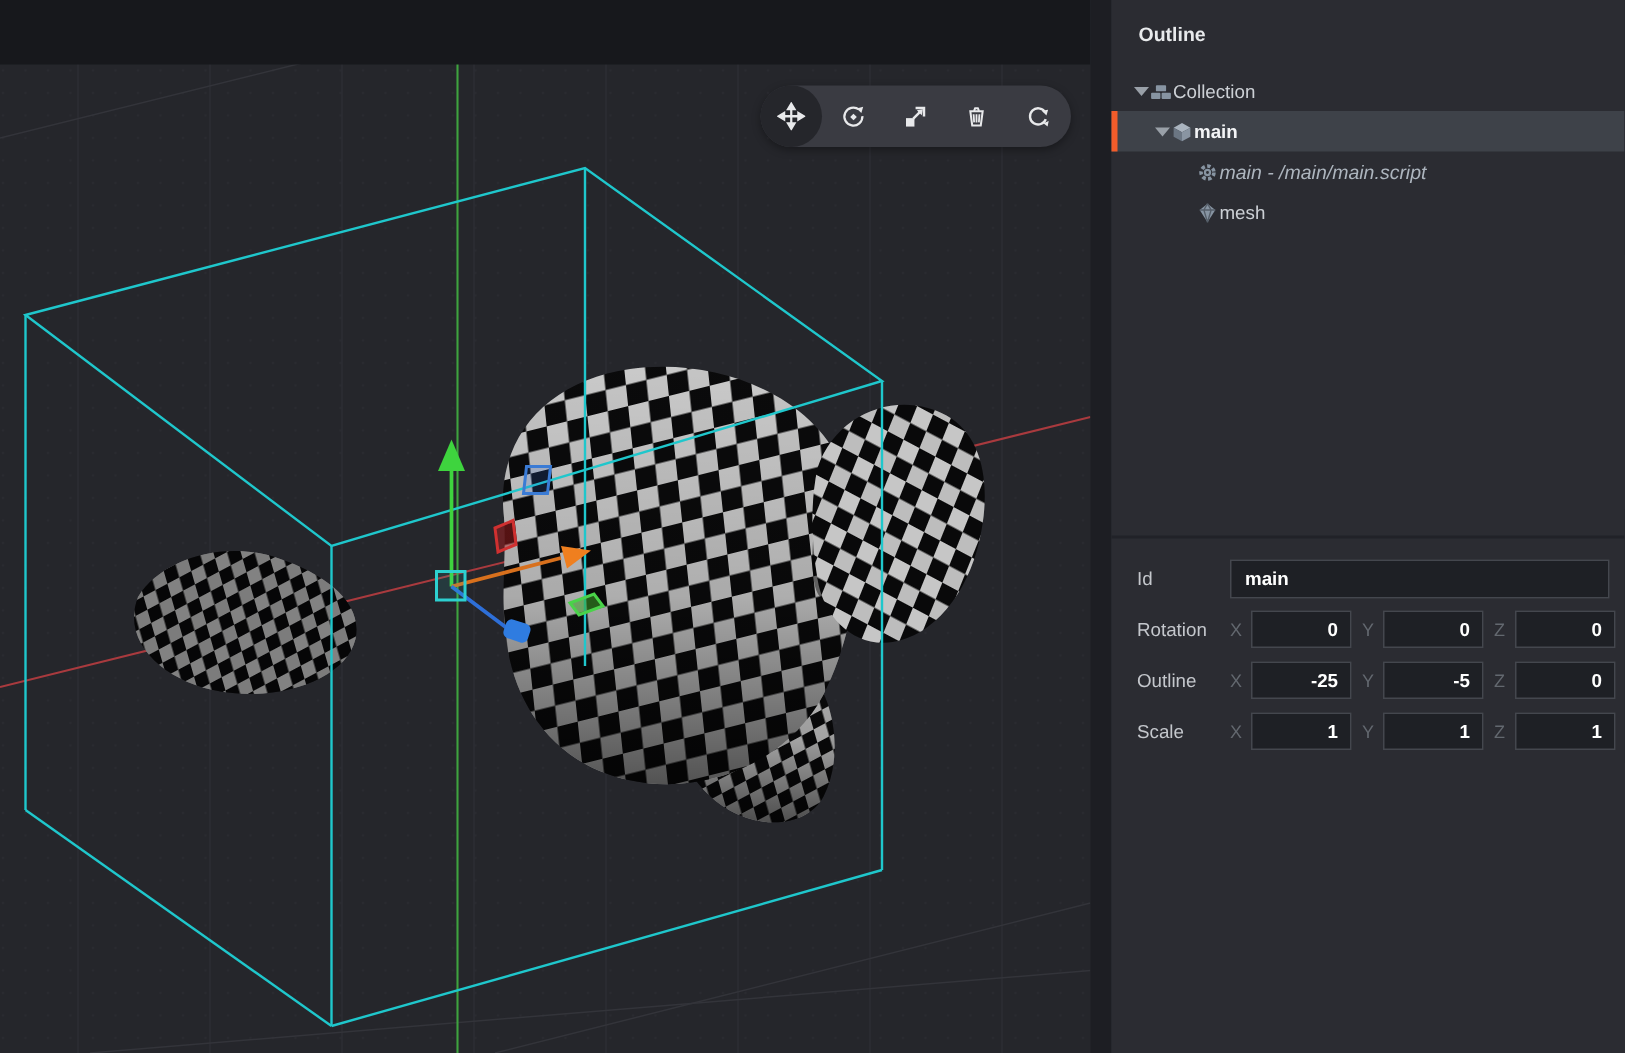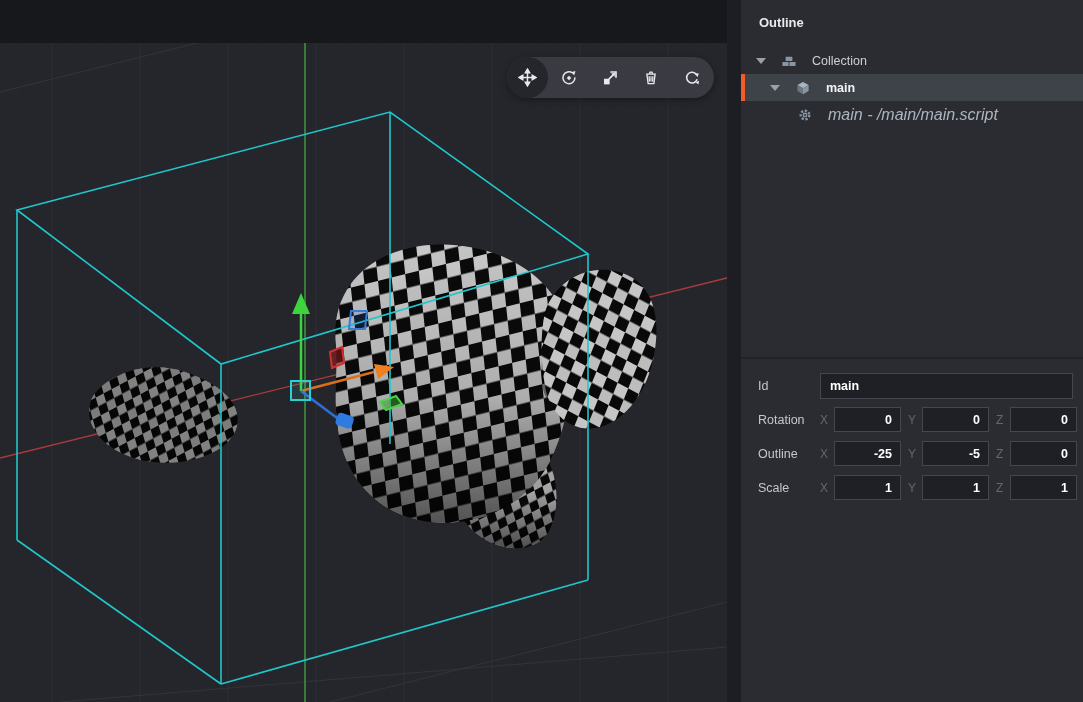--- a/index.html
+++ b/index.html
@@ -22,26 +22,26 @@
 
   
   .gutter { position:absolute; left:727px; top:0; width:14px; height:702px; background:#1d1e23; cursor:col-resize; }
 
   
   .sidebar { position:absolute; left:741px; top:0; width:342px; height:702px; background:#2b2c32; }
 
   .outline-section { position:relative; height:357px; }
   .section-title { color:#e8eaec; font-size:13px; font-weight:700; padding:15px 18px 0 18px; }
   .tree { margin-top:17px; }
-  .tree-row { position:relative; height:27px; display:flex; align-items:center; gap:16px;
+  .tree-row { position:relative; height:27px; display:flex; align-items:center; gap:1px;
               font-size:12.5px; color:#ccd0d5; cursor:pointer; }
   .row-collection { padding-left:15px; }
   .row-main { padding-left:29px; background:#3e4249; color:#f3f4f6; font-weight:700; }
   .row-main .sel-bar { position:absolute; left:0; top:0; width:4px; height:100%; background:#f25c2a; }
-  .row-script { padding-left:57px; font-style:italic; color:#adb5be; font-size:16px; }
+  .row-script { padding-left:57px; font-style:italic; color:#adb5be; font-size:13px; }
   .row-mesh { padding-left:57px; }
   .expander { width:0; height:0; border-left:5px solid transparent; border-right:5px solid transparent;
               border-top:6px solid #99a0a8; flex:0 0 10px; cursor:pointer; }
   .tree-icon { flex:0 0 14px; display:flex; }
 
   .properties-section { position:absolute; top:357px; left:0; width:342px; bottom:0;
                         border-top:2px solid #212228; padding-top:14px; }
   .prop-title { color:#e8eaec; font-size:13px; font-weight:700; padding:0 0 0 17px; margin-bottom:20px; }
   .prop-row { display:flex; align-items:center; padding:0 10px 0 17px; margin-bottom:8px; }
   .prop-label { width:62px; flex:0 0 62px; color:#c4c7cc; font-size:12.5px; }
@@ -237,20 +237,29 @@
         <div class="tree-row row-script">
           <span class="tree-icon">
             <svg width="14" height="14" viewBox="0 0 14 14">
               <circle cx="7" cy="7" r="4.3" fill="none" stroke="#8794a2" stroke-width="2.4" stroke-dasharray="2.3 1.6"></circle>
               <circle cx="7" cy="7" r="1.7" fill="none" stroke="#8794a2" stroke-width="1.5"></circle>
             </svg>
           </span>
           <span>main - /main/main.script</span>
         </div>
 
+        <div class="tree-row row-mesh">
+          <span class="tree-icon">
+            <svg width="14" height="14" viewBox="0 0 14 14">
+              <polygon points="7,0.8 12.2,5 7,13.2 1.8,5" fill="#8794a2"></polygon>
+              <path d="M1.8,5 H12.2 M7,0.8 L4.6,5 L7,13.2 M7,0.8 L9.4,5 L7,13.2" fill="none" stroke="#555e69" stroke-width="0.9"></path>
+            </svg>
+          </span>
+          <span>mesh</span>
+        </div>
 
       </div>
     </div>
 
     <div class="properties-section">
 
       <div class="prop-row">
         <span class="prop-label">Id</span>
         <input class="text-input" type="text" value="main" style="">
       </div>

